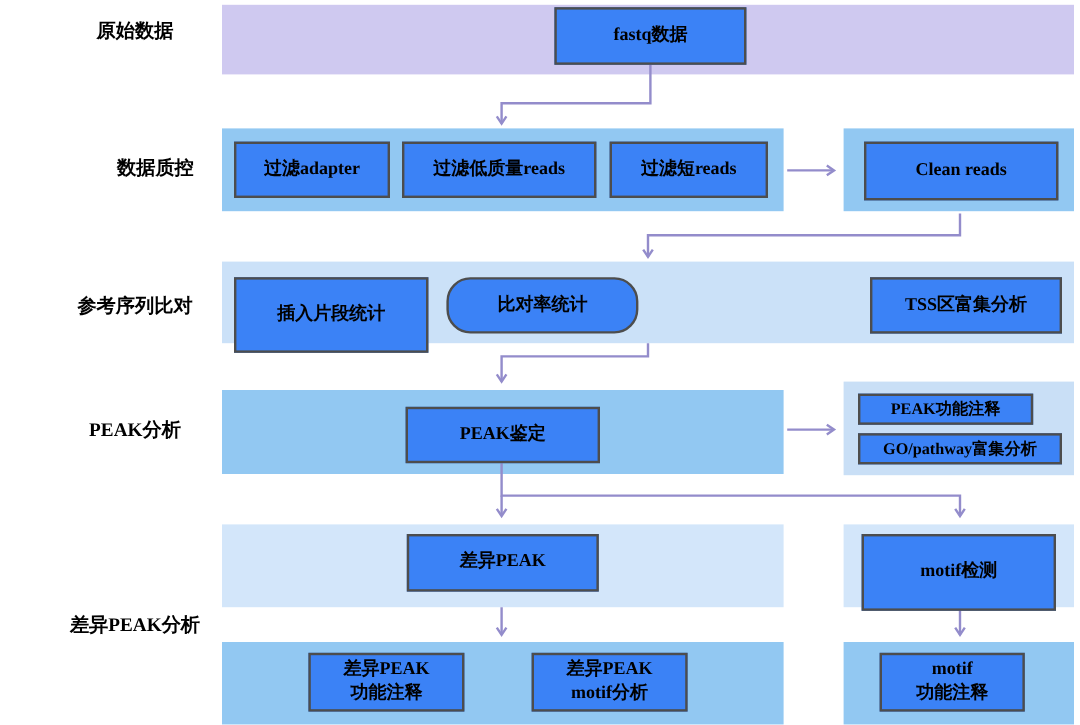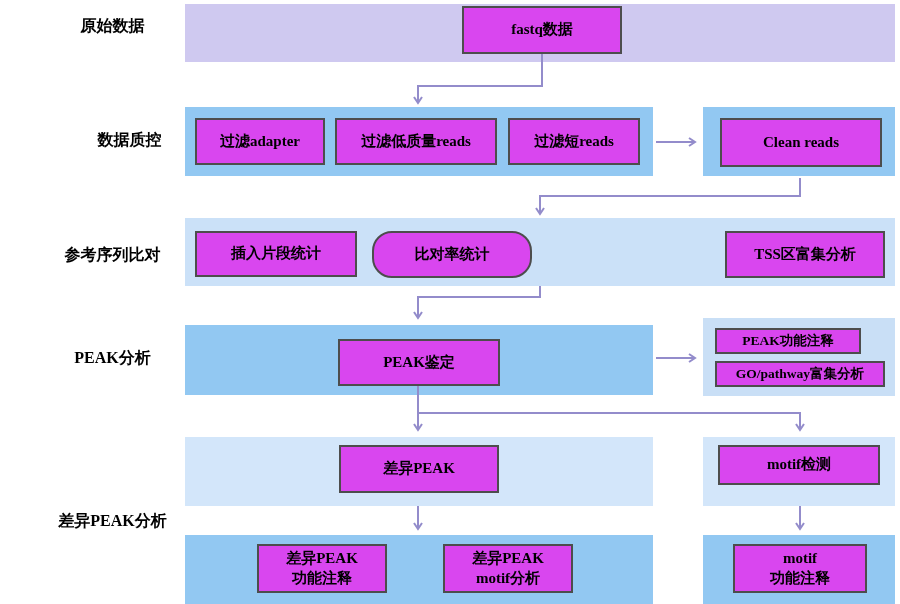--- a/index.html
+++ b/index.html
@@ -4,21 +4,21 @@
 <style>
   html,body{margin:0;padding:0;background:#ffffff;}
   body{font-family:"Liberation Serif","DejaVu Serif",serif;color:#000;}
   #canvas{position:relative;width:900px;height:604px;background:#fff;overflow:hidden;margin-left:40px;}
   .band{position:absolute;}
   .band.purple{background:var(--band_purple);}
   .band.blue{background:var(--band_blue);}
   .band.light{background:var(--band_light);}
   .band.lighter{background:var(--band_lighter);}
   .band.peakright{background:var(--band_peak_right);}
-  .node{position:absolute;background:#d946ef;border:2px solid var(--box_border);
+  .node{position:absolute;background:#3b82f6;border:2px solid var(--box_border);
         box-sizing:border-box;display:flex;align-items:center;justify-content:center;
         font-weight:bold;font-size:15px;text-align:center;line-height:1.3;}
   .node.small{font-size:13.5px;}
   .node .two-line span{display:block;}
   .row-label{position:absolute;left:0;width:145px;text-align:center;
              font-weight:bold;font-size:16px;}
   svg.arrows{position:absolute;left:0;top:0;pointer-events:none;}
   .arrow-stroke{stroke:var(--arrow);stroke-width:2;fill:none;}
 </style>
 </head>
@@ -60,43 +60,43 @@
   <div class="row-label" style="top:348px;">PEAK分析</div>
   <div class="row-label" style="top:511px;">差异PEAK分析</div>
 
   <div class="node" style="left:422px;top:6px;width:160px;height:48px;">fastq数据</div>
 
   <div class="node" style="left:155px;top:118px;width:130px;height:47px;">过滤adapter</div>
   <div class="node" style="left:295px;top:118px;width:162px;height:47px;">过滤低质量reads</div>
   <div class="node" style="left:468px;top:118px;width:132px;height:47px;">过滤短reads</div>
   <div class="node" style="left:680px;top:118px;width:162px;height:49px;">Clean reads</div>
 
-  <div class="node" style="left:155px;top:231px;width:162px;height:46px;">插入片段统计</div>
+  <div class="node" style="left:155px;top:231px;width:162px;height:63px;">插入片段统计</div>
   <div class="node" style="left:332px;top:231px;width:160px;height:47px;border-radius:20px;">比对率统计</div>
   <div class="node" style="left:685px;top:231px;width:160px;height:47px;">TSS区富集分析</div>
 
   <div class="node" style="left:298px;top:339px;width:162px;height:47px;">PEAK鉴定</div>
   <div class="node small" style="left:675px;top:328px;width:146px;height:26px;">PEAK功能注释</div>
   <div class="node small" style="left:675px;top:361px;width:170px;height:26px;">GO/pathway富集分析</div>
 
   <div class="node" style="left:299px;top:445px;width:160px;height:48px;">差异PEAK</div>
-  <div class="node" style="left:678px;top:445px;width:162px;height:40px;">motif检测</div>
+  <div class="node" style="left:678px;top:445px;width:162px;height:64px;">motif检测</div>
 
   <div class="node" style="left:217px;top:544px;width:130px;height:49px;">
     <div class="two-line">
       <span>差异PEAK</span>
       <span>功能注释</span>
     </div>
   </div>
   <div class="node" style="left:403px;top:544px;width:130px;height:49px;">
     <div class="two-line">
       <span>差异PEAK</span>
       <span>motif分析</span>
     </div>
   </div>
-  <div class="node" style="left:693px;top:544px;width:134px;height:49px;">
+  <div class="node" style="left:693px;top:544px;width:121px;height:49px;">
     <div class="two-line">
       <span>motif</span>
       <span>功能注释</span>
     </div>
   </div>
 
 </div>
 
 </body></html>

